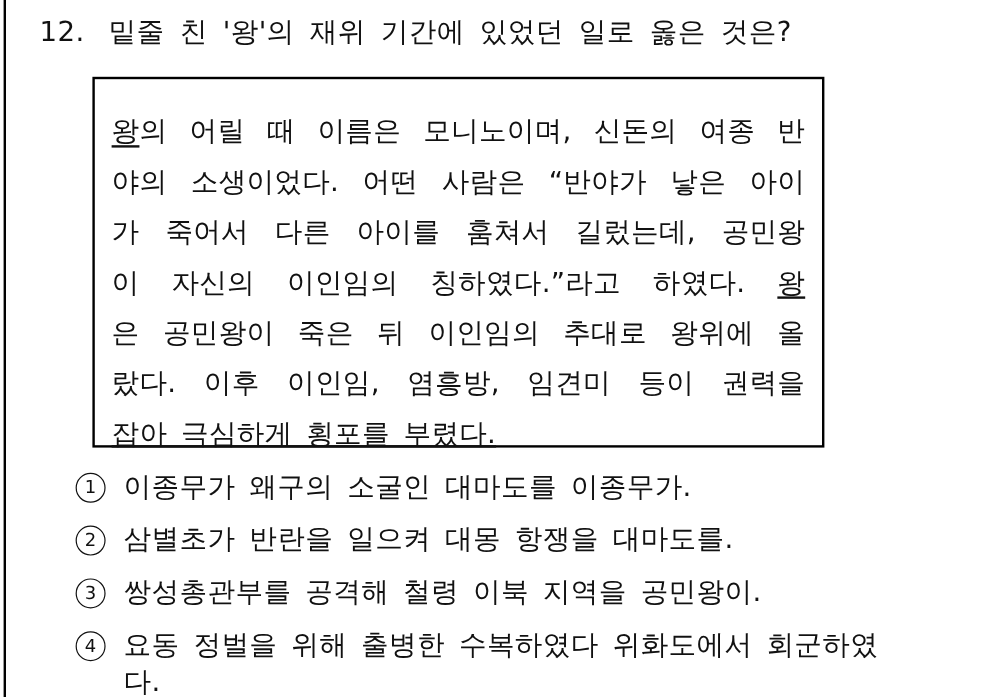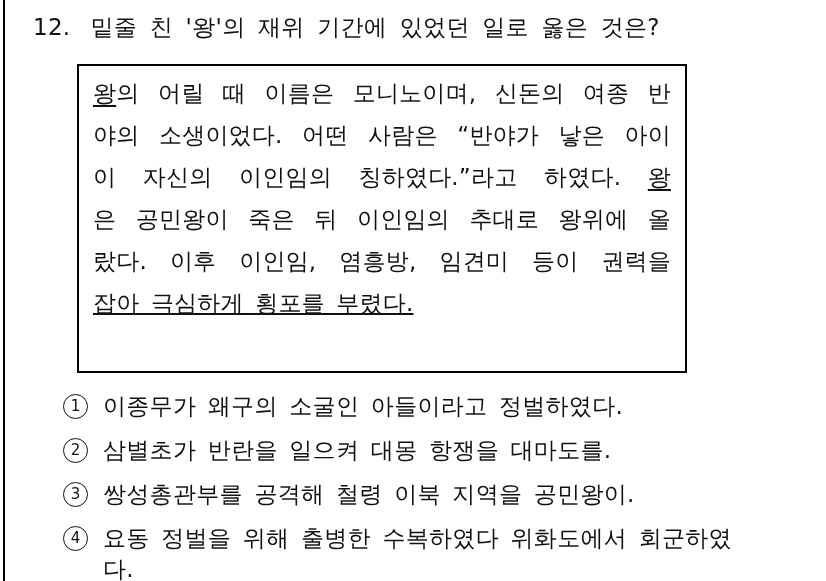--- a/index.html
+++ b/index.html
@@ -42,21 +42,21 @@
 
   
   .passage-box {
     position: absolute;
     left: 77px;
     top: 64px;
     width: 610px;
     height: 309px;
     box-sizing: border-box;
     border: 2px solid #000000;
-    padding: 6px 14px 6px 14px;
+    padding: 23px 14px 6px 14px;
   }
   .passage-line {
     font-size: 23px;
     line-height: 42px;
     letter-spacing: 0.2px;
     word-spacing: 4px;
     text-align: justify;
     text-align-last: justify;
     word-break: keep-all;
   }
@@ -107,31 +107,32 @@
 
 <div class="left-rule"></div>
 
 <div class="question-line">
   <span class="q-num">12.</span><span>밑줄 친 '왕'의 재위 기간에 있었던 일로 옳은 것은?</span>
 </div>
 
 <div class="passage-box">
   <div class="passage-line"><span class="u">왕</span><span>의 어릴 때 이름은 모니노이며, 신돈의 여종 반</span></div>
   <div class="passage-line"><span>야의 소생이었다. 어떤 사람은 “반야가 낳은 아이</span></div>
+  <div class="passage-line"><span>가 죽어서 다른 아이를 훔쳐서 길렀는데, 공민왕</span></div>
   <div class="passage-line"><span>이 자신의 이인임의 칭하였다.”라고 하였다. </span><span class="u">왕</span></div>
   <div class="passage-line"><span>은 공민왕이 죽은 뒤 이인임의 추대로 왕위에 올</span></div>
   <div class="passage-line"><span>랐다. 이후 이인임, 염흥방, 임견미 등이 권력을</span></div>
   <div class="passage-line last"><span>잡아 극심하게 횡포를 부렸다.</span></div>
 </div>
 
 <div class="options">
 
   <div class="option-row">
     <span class="option-marker">1</span>
-    <div class="option-text">이종무가 왜구의 소굴인 아들이라고 정벌하였다.</div>
+    <div class="option-text">이종무가 왜구의 소굴인 대마도를 이종무가.</div>
   </div>
 
   <div class="option-row">
     <span class="option-marker">2</span>
     <div class="option-text">삼별초가 반란을 일으켜 대몽 항쟁을 대마도를.</div>
   </div>
 
   <div class="option-row">
     <span class="option-marker">3</span>
     <div class="option-text">쌍성총관부를 공격해 철령 이북 지역을 공민왕이.</div>

